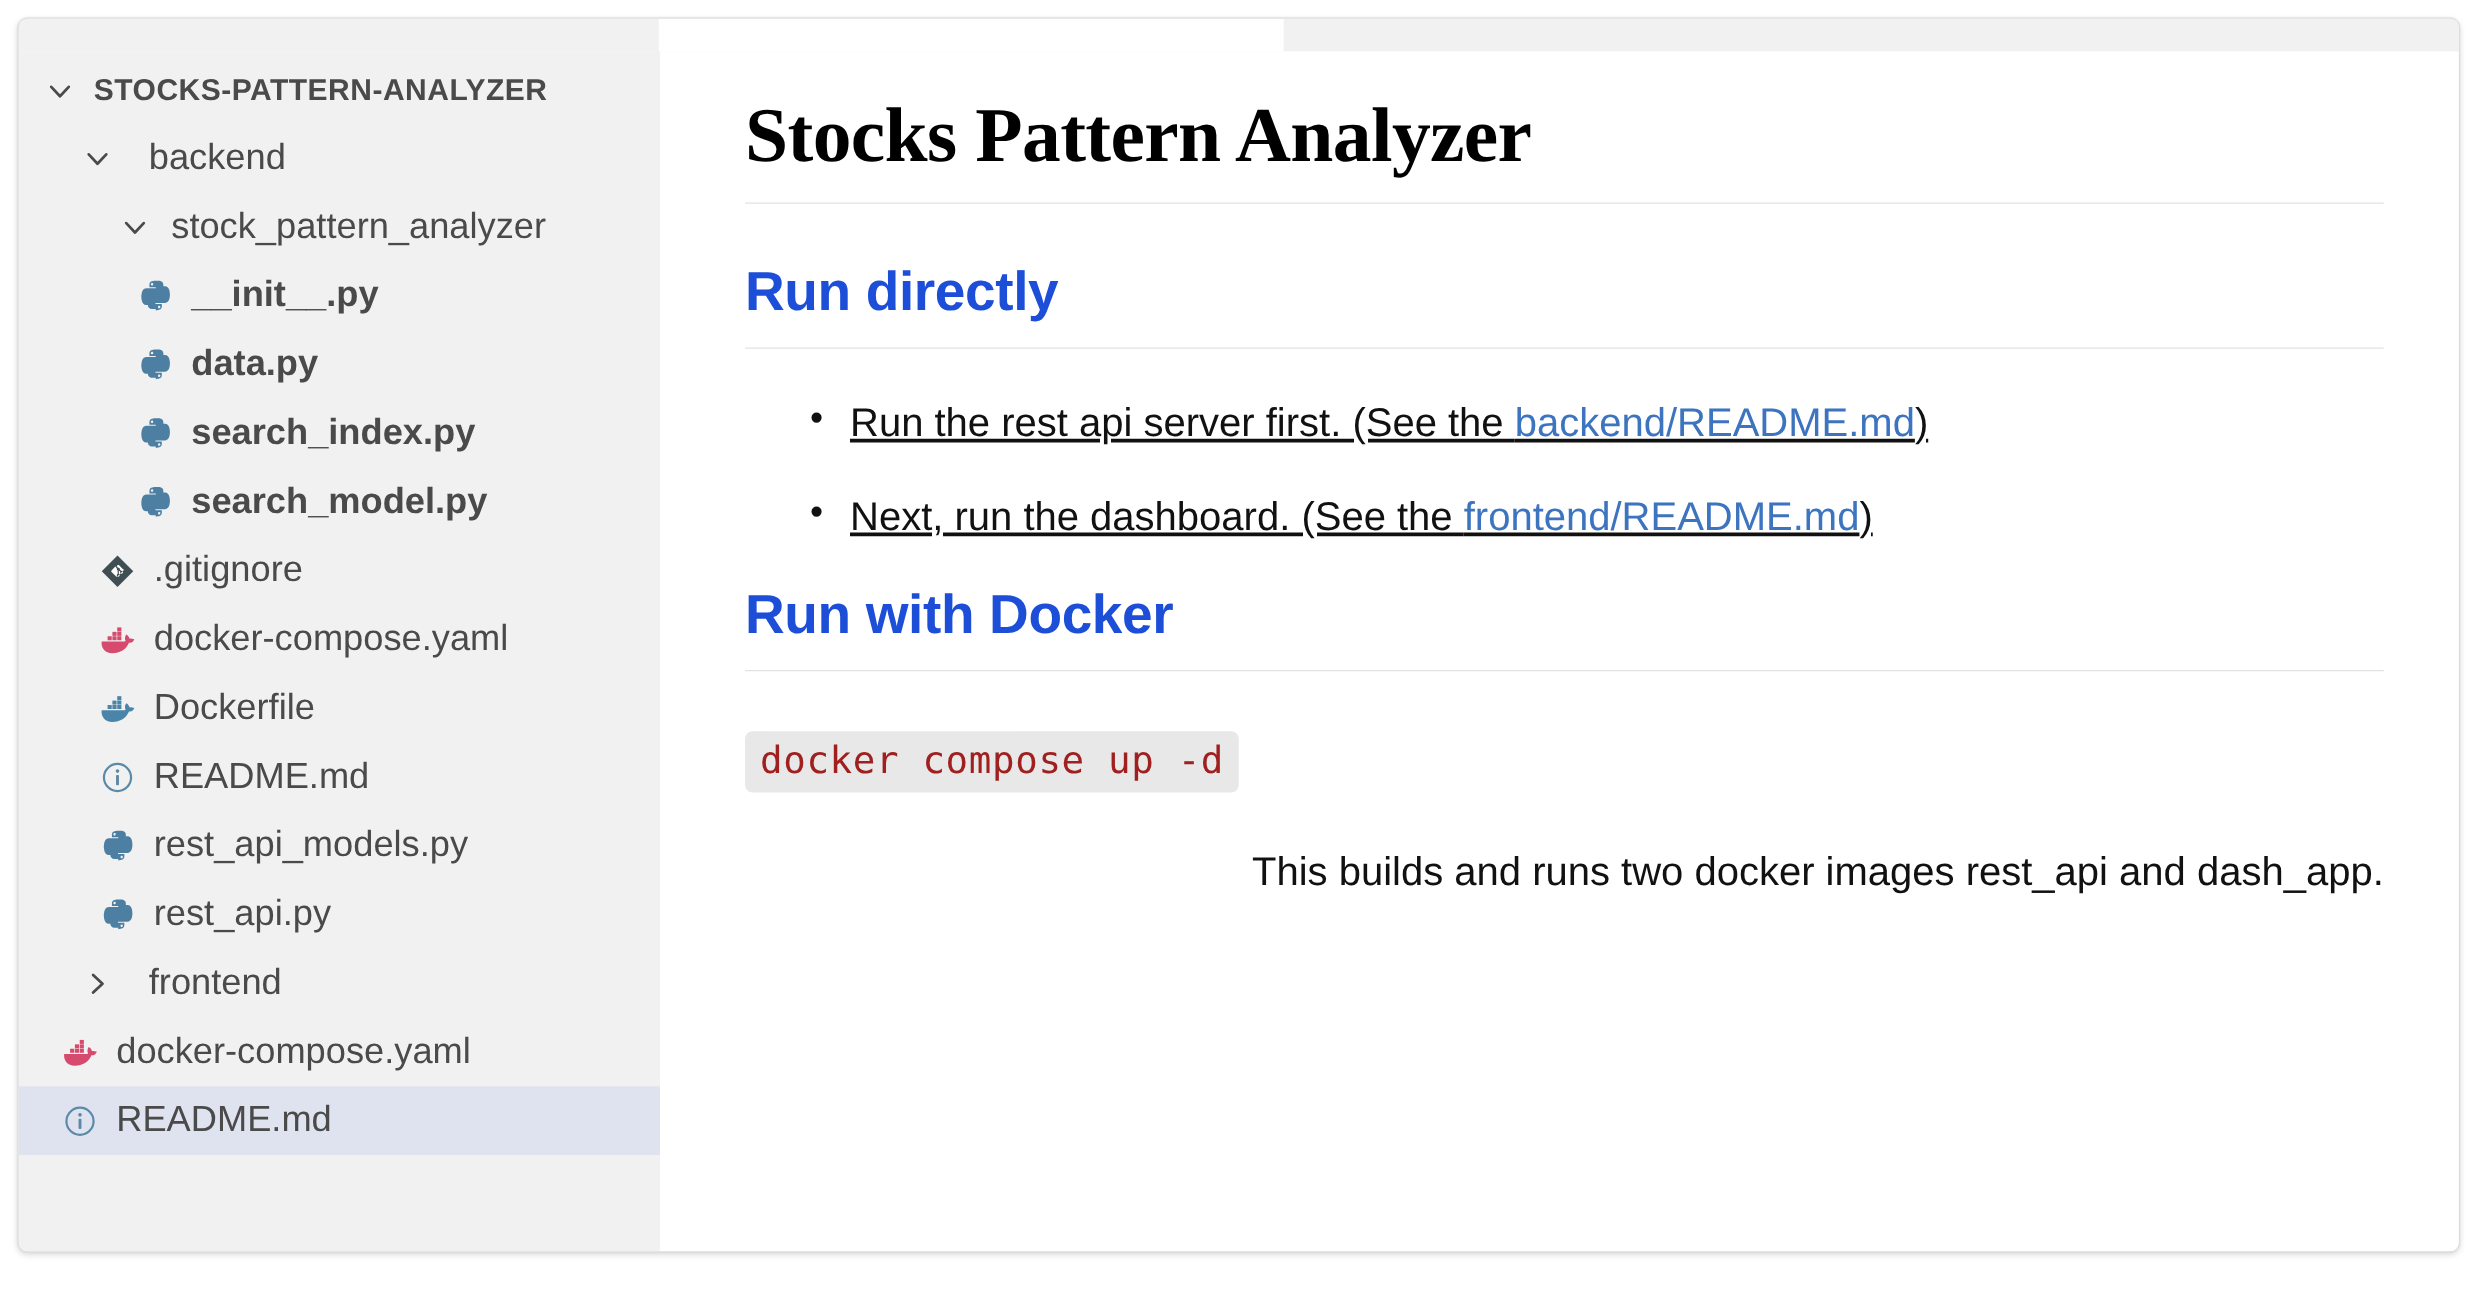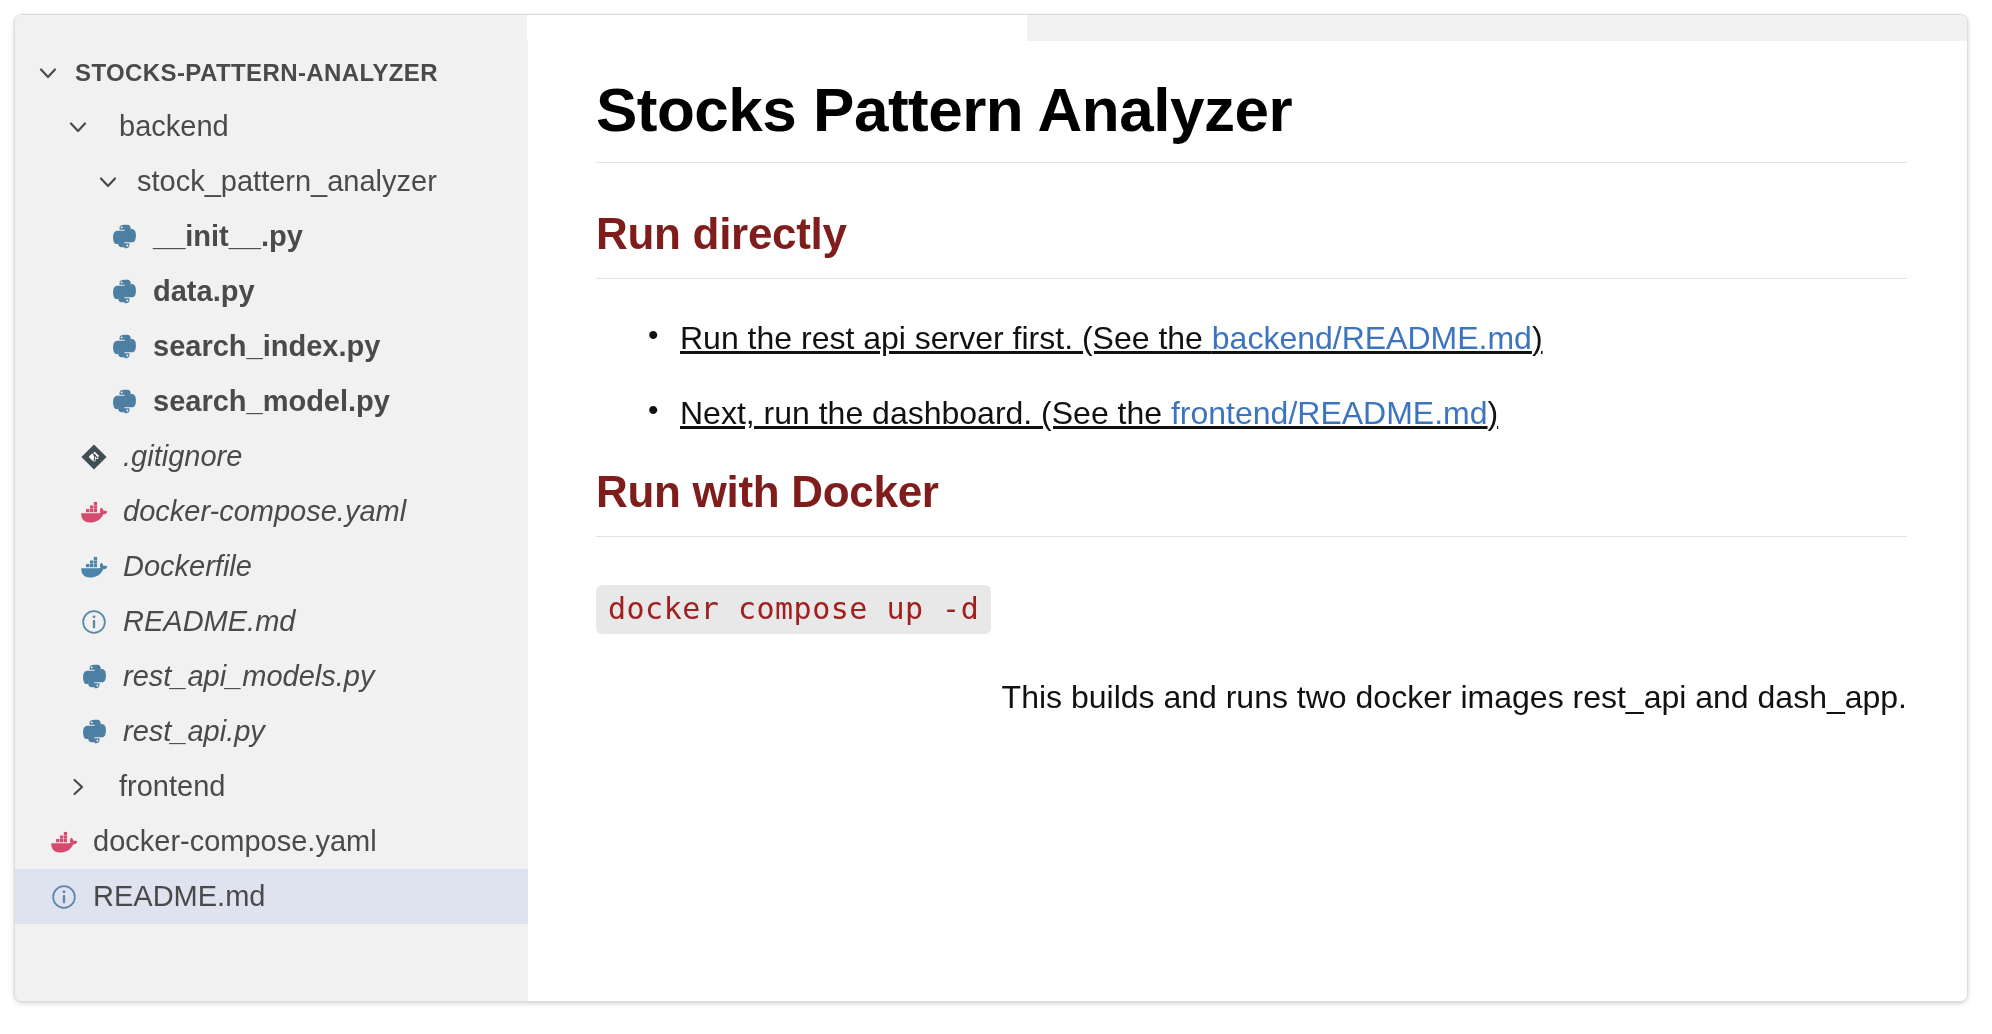--- a/index.html
+++ b/index.html
@@ -100,44 +100,45 @@
 
   .tree-label { margin-left: 12px; }
   .root .tree-label { margin-left: 10px; }
 
   .indent-0 { padding-left: 16px; }
   .indent-1 { padding-left: 46px; gap: 12px; }
   .indent-2 { padding-left: 76px; }
 
   
   .filerow-0 { padding-left: 32px; }
-  .filerow-1 { padding-left: 62px; font-style: italic; }
+  .filerow-1 { padding-left: 62px; }
   .filerow-2 { padding-left: 92px; font-weight: bold; }
 
   
   #content {
     flex: 1 1 auto;
     background: #ffffff;
     padding: 34px 60px 0 68px;
     overflow: hidden;
     min-width: 0;
   }
 
   h1.md-h1 {
     font-size: 62px;
     font-weight: bold;
     color: #000000;
     margin: 0 0 0 0;
     line-height: 1.12;
     letter-spacing: -0.5px;
+    font-family: Liberation Serif, serif;
   }
   h2.md-h2 {
     font-size: 44px;
     font-weight: bold;
-    color: #7f1d1d;
+    color: #1d4ed8;
     margin: 0;
     line-height: 1.15;
     letter-spacing: -0.3px;
   }
   .md-rule {
     height: 1px;
     background: #e2e2e2;
     margin: 18px 0 0 0;
     width: 100%;
   }

